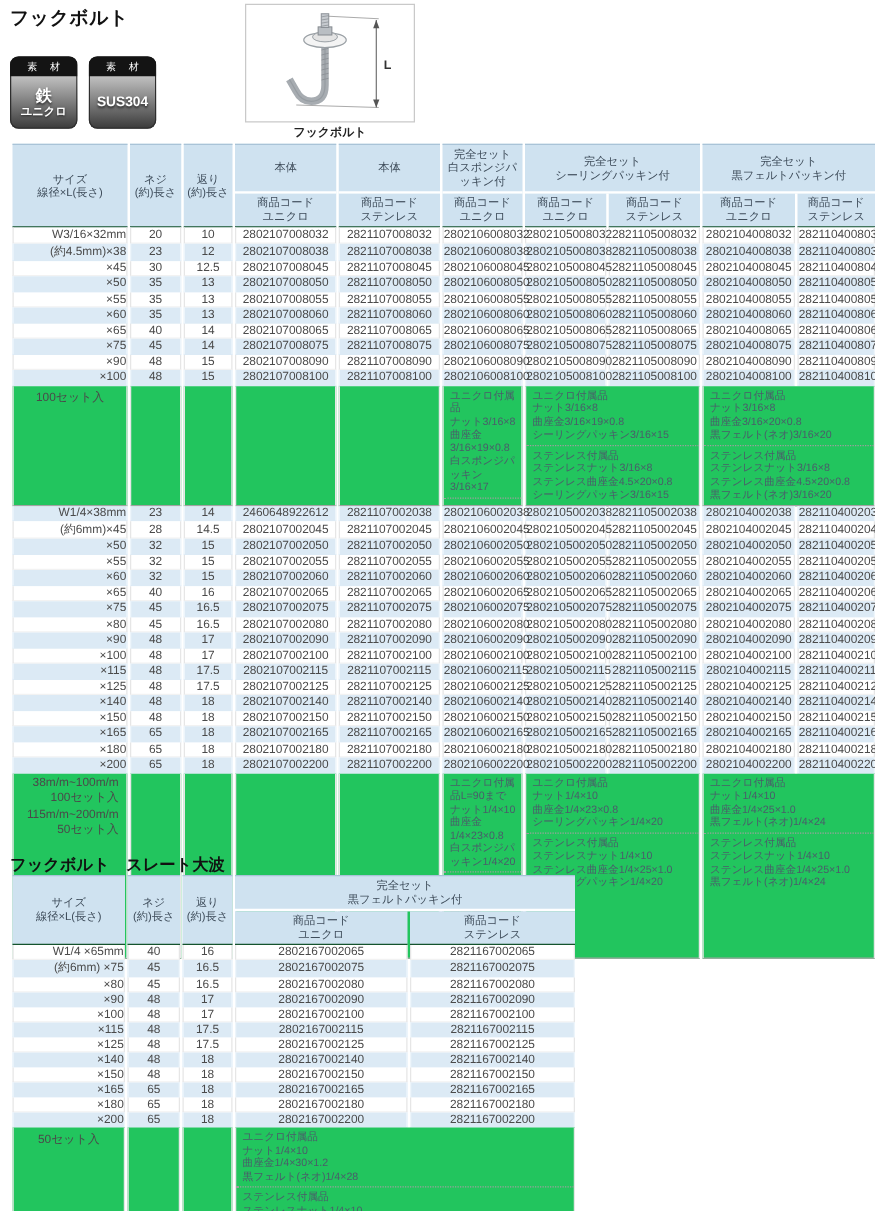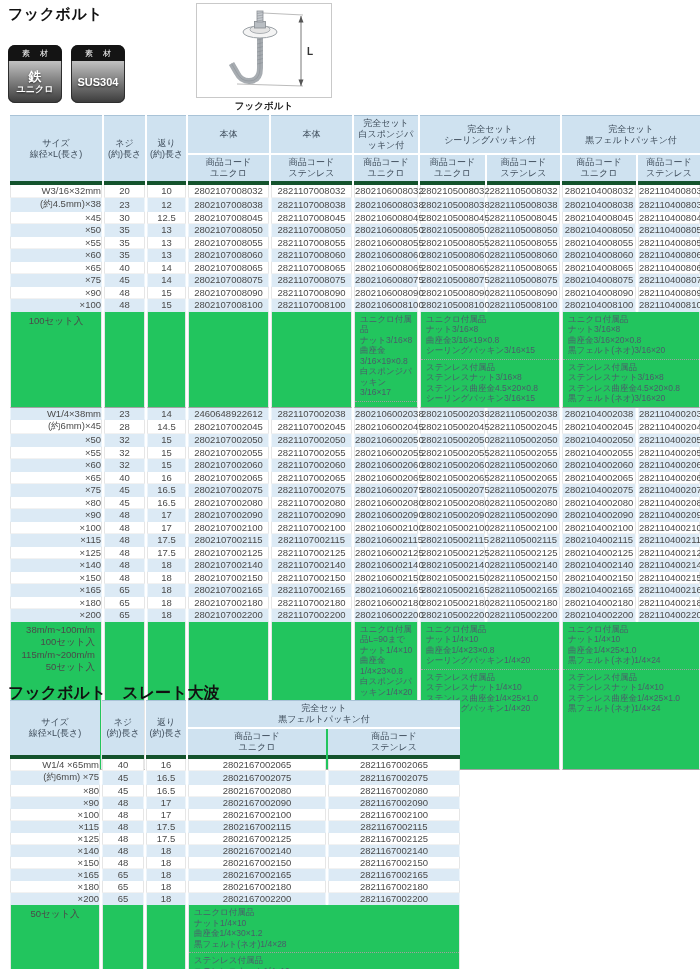--- a/index.html
+++ b/index.html
@@ -19,26 +19,26 @@
   .badge-line1{font-size:13px;line-height:15px;}
   .badge-line1.sm{font-size:11px;}
   .badge-line2{font-size:9px;line-height:11px;}
   
   .figure{position:absolute;left:196px;top:3px;width:136px;height:95px;border:1px solid #c9c9c9;background:#fff;box-sizing:border-box;}
   .figure-caption{position:absolute;left:196px;top:100px;width:136px;text-align:center;font-size:9.5px;font-weight:bold;color:#222;}
   
   table{border-collapse:separate;border-spacing:2px 0;table-layout:fixed;}
   #t1{position:absolute;left:8px;top:115px;width:684px;}
   #t2{position:absolute;left:8px;top:700px;width:452px;}
-  .t2-title{position:absolute;left:8px;top:683px;font-size:16px;font-weight:bold;color:#111;}
+  .t2-title{position:absolute;left:8px;top:683px;font-size:13px;font-weight:bold;color:#111;}
   th{background:#cfe2f0;color:#3e4c5a;font-weight:normal;font-size:9px;line-height:11px;
      white-space:pre-line;text-align:center;vertical-align:middle;padding:2px 0;}
   tr.tier1 th{border-top:1px solid #a9c3d7;}
   th.g{border-bottom:2px solid #fff;}
-  th.t2h,th.rsp{border-bottom:4px solid #14532d;}
+  th.t2h,th.rsp{border-bottom:1px solid #14532d;}
   td{font-size:9.5px;color:#4a4a4a;text-align:center;padding:0;background:#fff;
      border-left:1px solid #e6e6e6;border-right:1px solid #e6e6e6;border-bottom:1px solid #f2f2f2;
      overflow:visible;white-space:nowrap;}
   #t1 tbody tr{height:12.5px;}
   #t2 tbody tr{height:11.5px;}
   tr.alt td{background:#dceaf5;border-left-color:#edf5fb;border-right-color:#edf5fb;border-bottom-color:#dceaf5;}
   td.size{text-align:right;}
   
   #t1 tr.note-row,#t2 tr.note-row{height:auto;}
   tr.h83{height:83px !important;}

